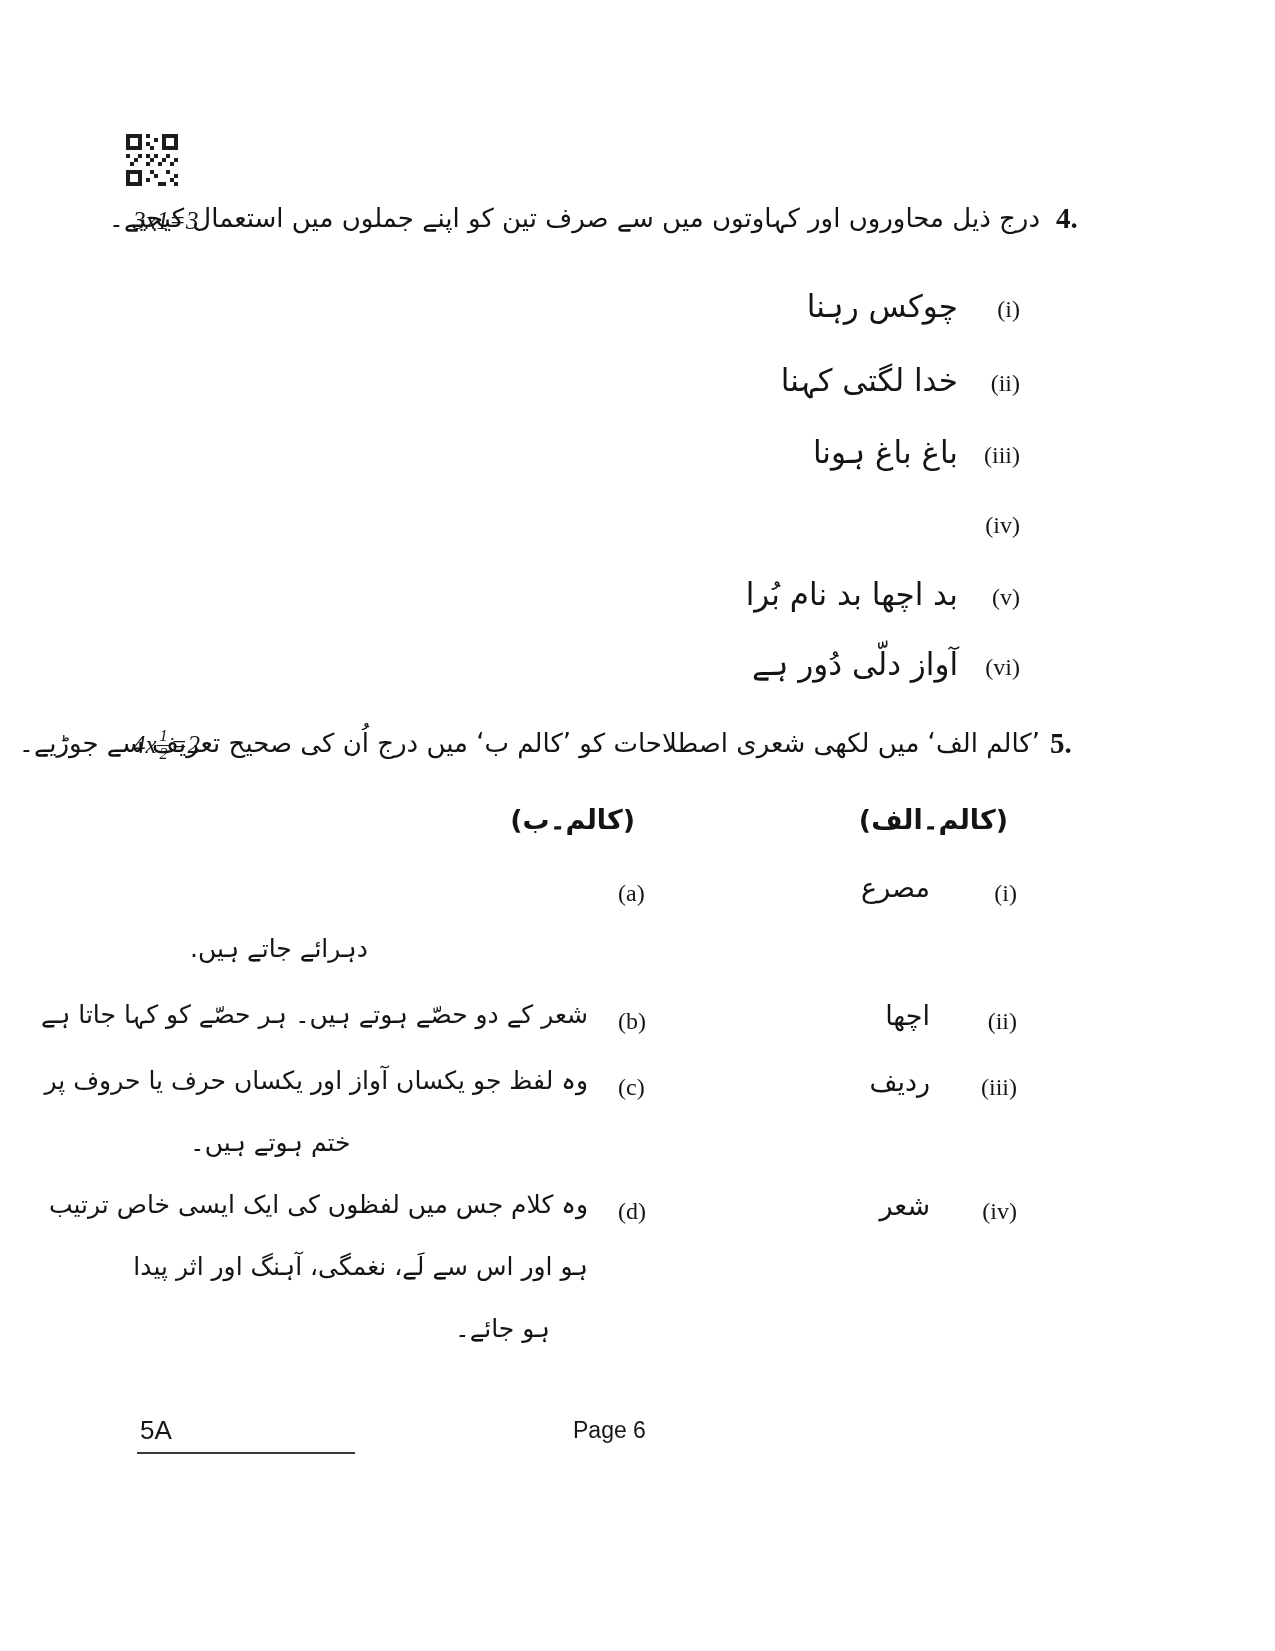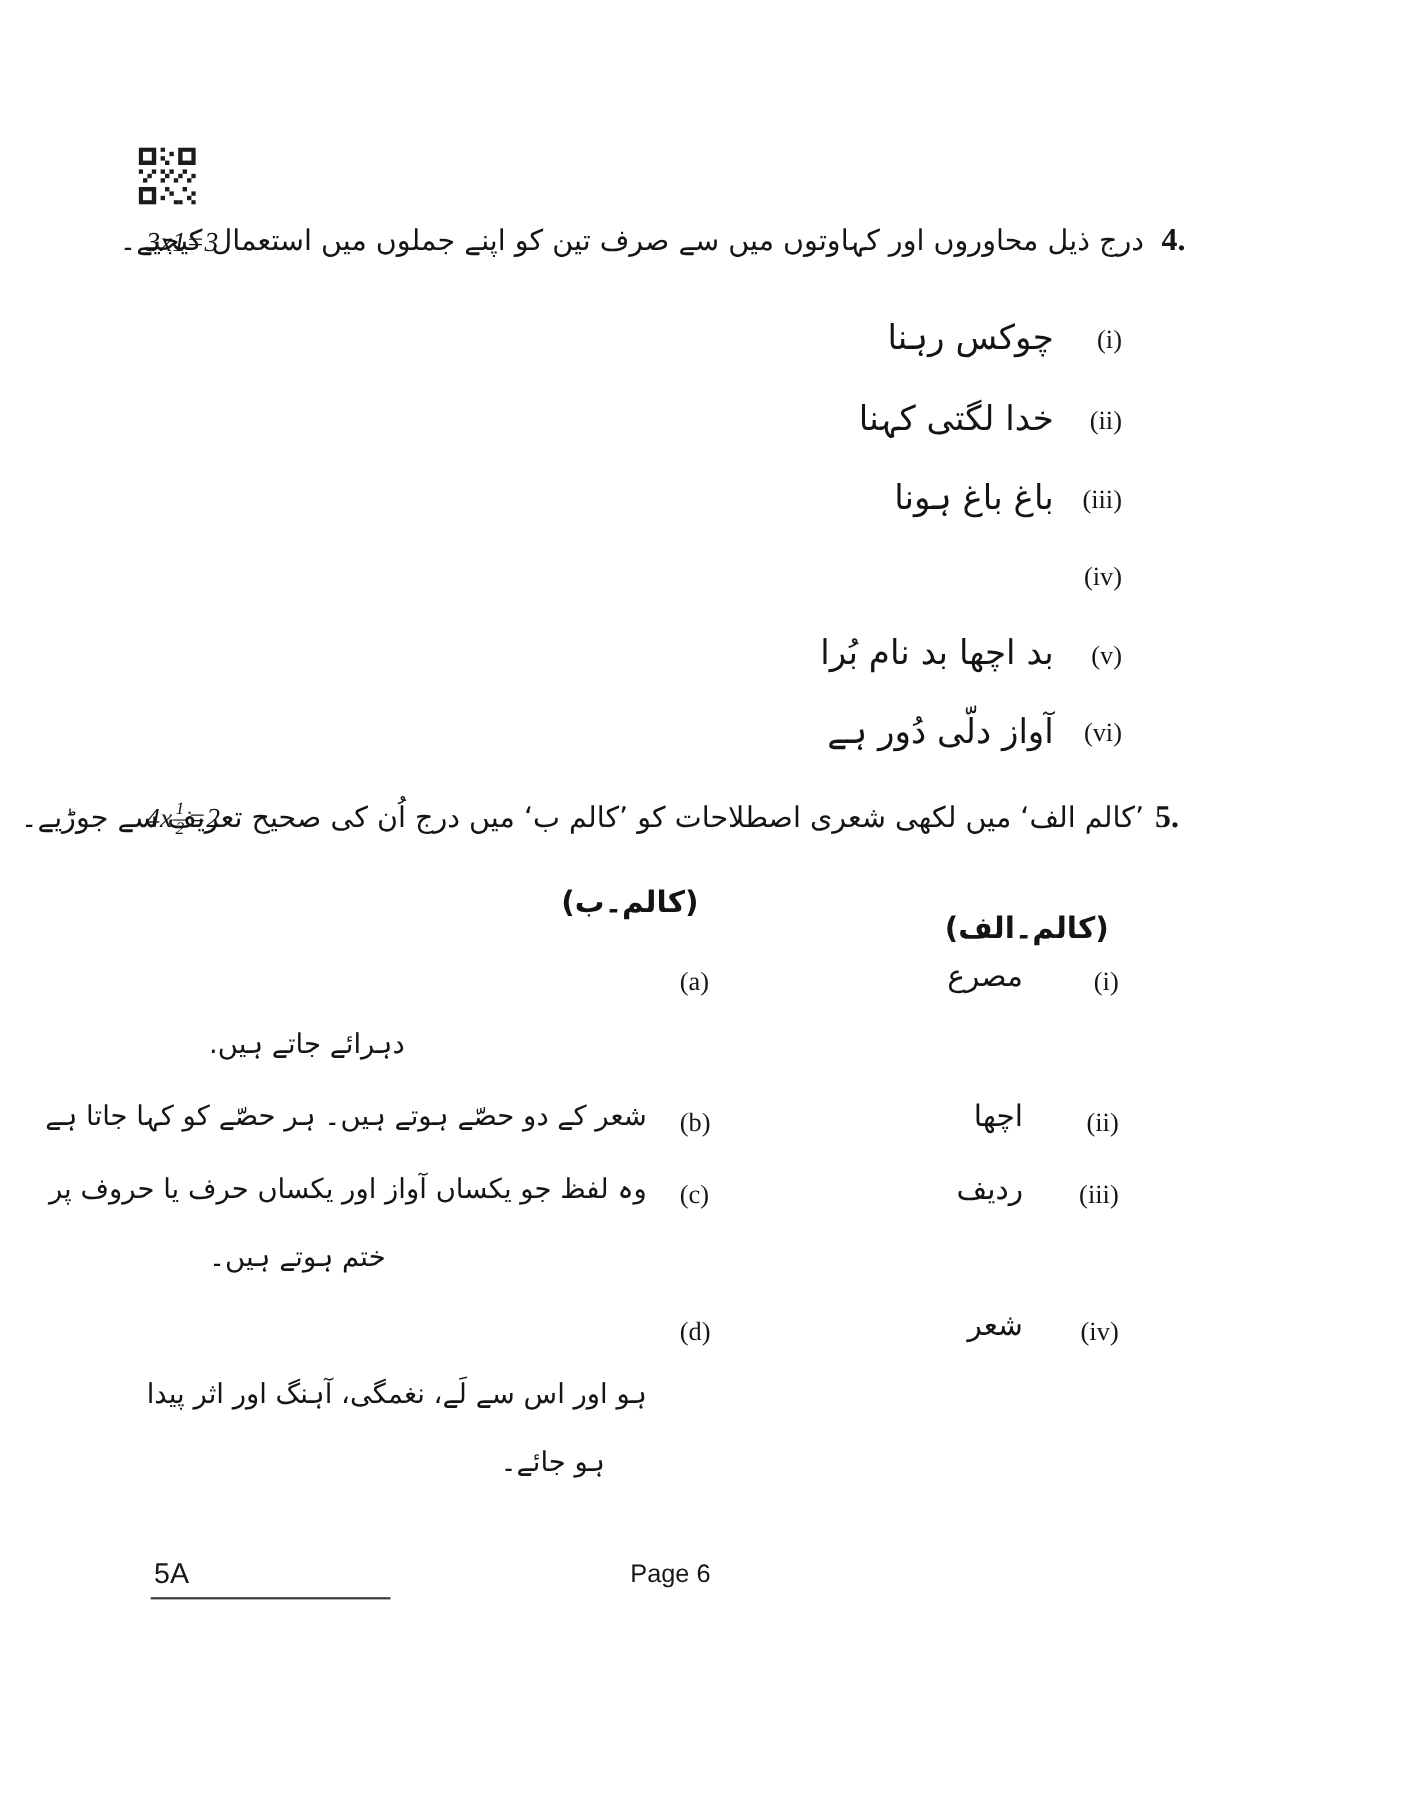--- a/index.html
+++ b/index.html
@@ -105,21 +105,21 @@
   <div class="abs urdu u-item" style="right:317px; top:646px;">آواز دلّی دُور ہے</div>
 
   <div class="abs marks" style="left:133px; top:728px;">
     <span>4x</span><span class="frac"><span class="num">1</span><span class="den">2</span></span><span>=2</span>
   </div>
 
   <div class="abs qnum" style="left:1050px; top:727px;">5.</div>
 
   <div class="abs urdu u-prompt" style="right:235px; top:728px;">’کالم الف‘ میں لکھی شعری اصطلاحات کو ’کالم ب‘ میں درج اُن کی صحیح تعریف سے جوڑیے۔</div>
 
-  <div class="abs urdu u-head" style="right:267px; top:804px;margin-top:24px;">(کالم۔الف)</div>
+  <div class="abs urdu u-head" style="right:267px; top:804px;">(کالم۔الف)</div>
   <div class="abs urdu u-head" style="right:640px; top:804px;">(کالم۔ب)</div>
 
   <div class="abs roman" style="right:258px; top:880px;">(i)</div>
   <div class="abs urdu u-term" style="right:345px; top:872px;">مصرع</div>
   <div class="abs letter" style="left:618px; top:880px;">(a)</div>
   <div class="abs urdu def-line" style="left:190px; top:934px;">دہرائے جاتے ہیں.</div>
 
   <div class="abs roman" style="right:258px; top:1008px;">(ii)</div>
   <div class="abs urdu u-term" style="right:345px; top:1000px;">اچھا</div>
   <div class="abs letter" style="left:618px; top:1008px;">(b)</div>
@@ -127,20 +127,21 @@
 
   <div class="abs roman" style="right:258px; top:1074px;">(iii)</div>
   <div class="abs urdu u-term" style="right:345px; top:1066px;">ردیف</div>
   <div class="abs letter" style="left:618px; top:1074px;">(c)</div>
   <div class="abs urdu def-line" style="right:687px; top:1066px;">وہ لفظ جو یکساں آواز اور یکساں حرف یا حروف پر</div>
   <div class="abs urdu def-line" style="left:190px; top:1128px;">ختم ہوتے ہیں۔</div>
 
   <div class="abs roman" style="right:258px; top:1198px;">(iv)</div>
   <div class="abs urdu u-term" style="right:345px; top:1190px;">شعر</div>
   <div class="abs letter" style="left:618px; top:1198px;">(d)</div>
+  <div class="abs urdu def-line" style="right:687px; top:1190px;">وہ کلام جس میں لفظوں کی ایک ایسی خاص ترتیب</div>
   <div class="abs urdu def-line" style="right:687px; top:1252px;">ہو اور اس سے لَے، نغمگی، آہنگ اور اثر پیدا</div>
   <div class="abs urdu def-line" style="left:455px; top:1314px;">ہو جائے۔</div>
 
   <div class="abs footer-code" style="left:140px; top:1415px;">5A</div>
   <div class="abs rule" style="left:137px; top:1452px; width:218px;"></div>
   <div class="abs footer-page" style="left:573px; top:1417px;">Page 6</div>
 
 </div>
 
 </body></html>

